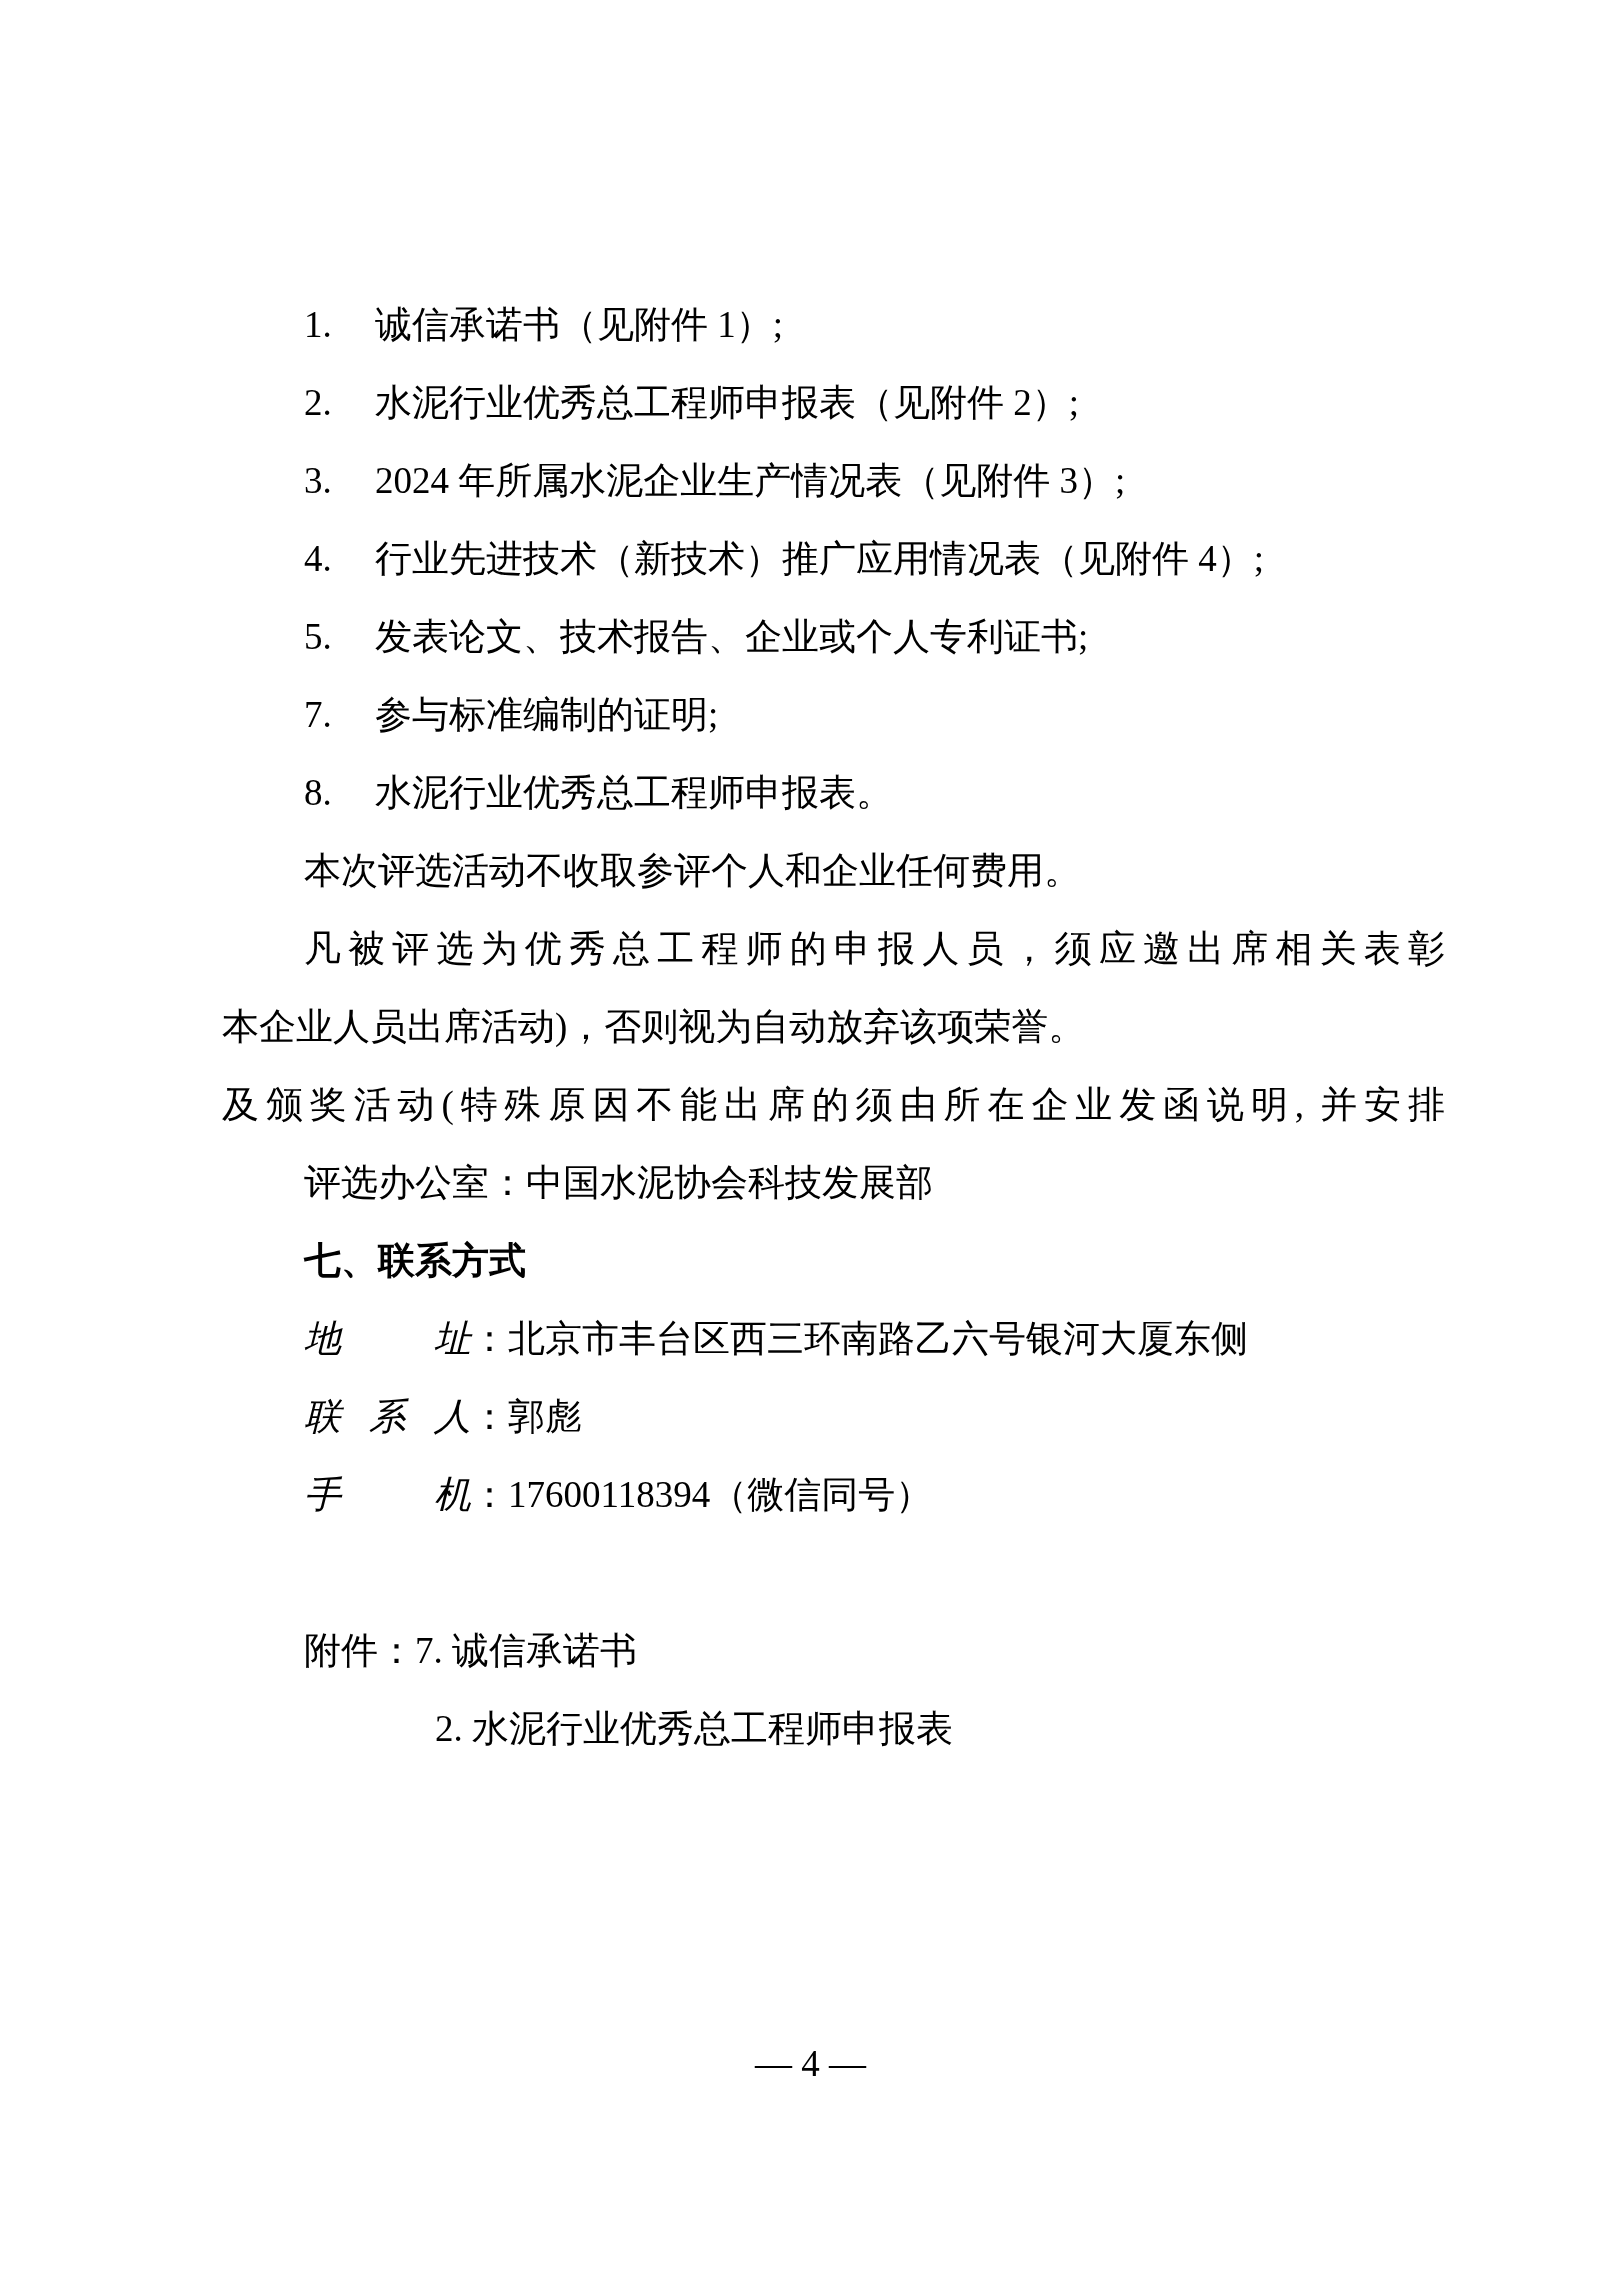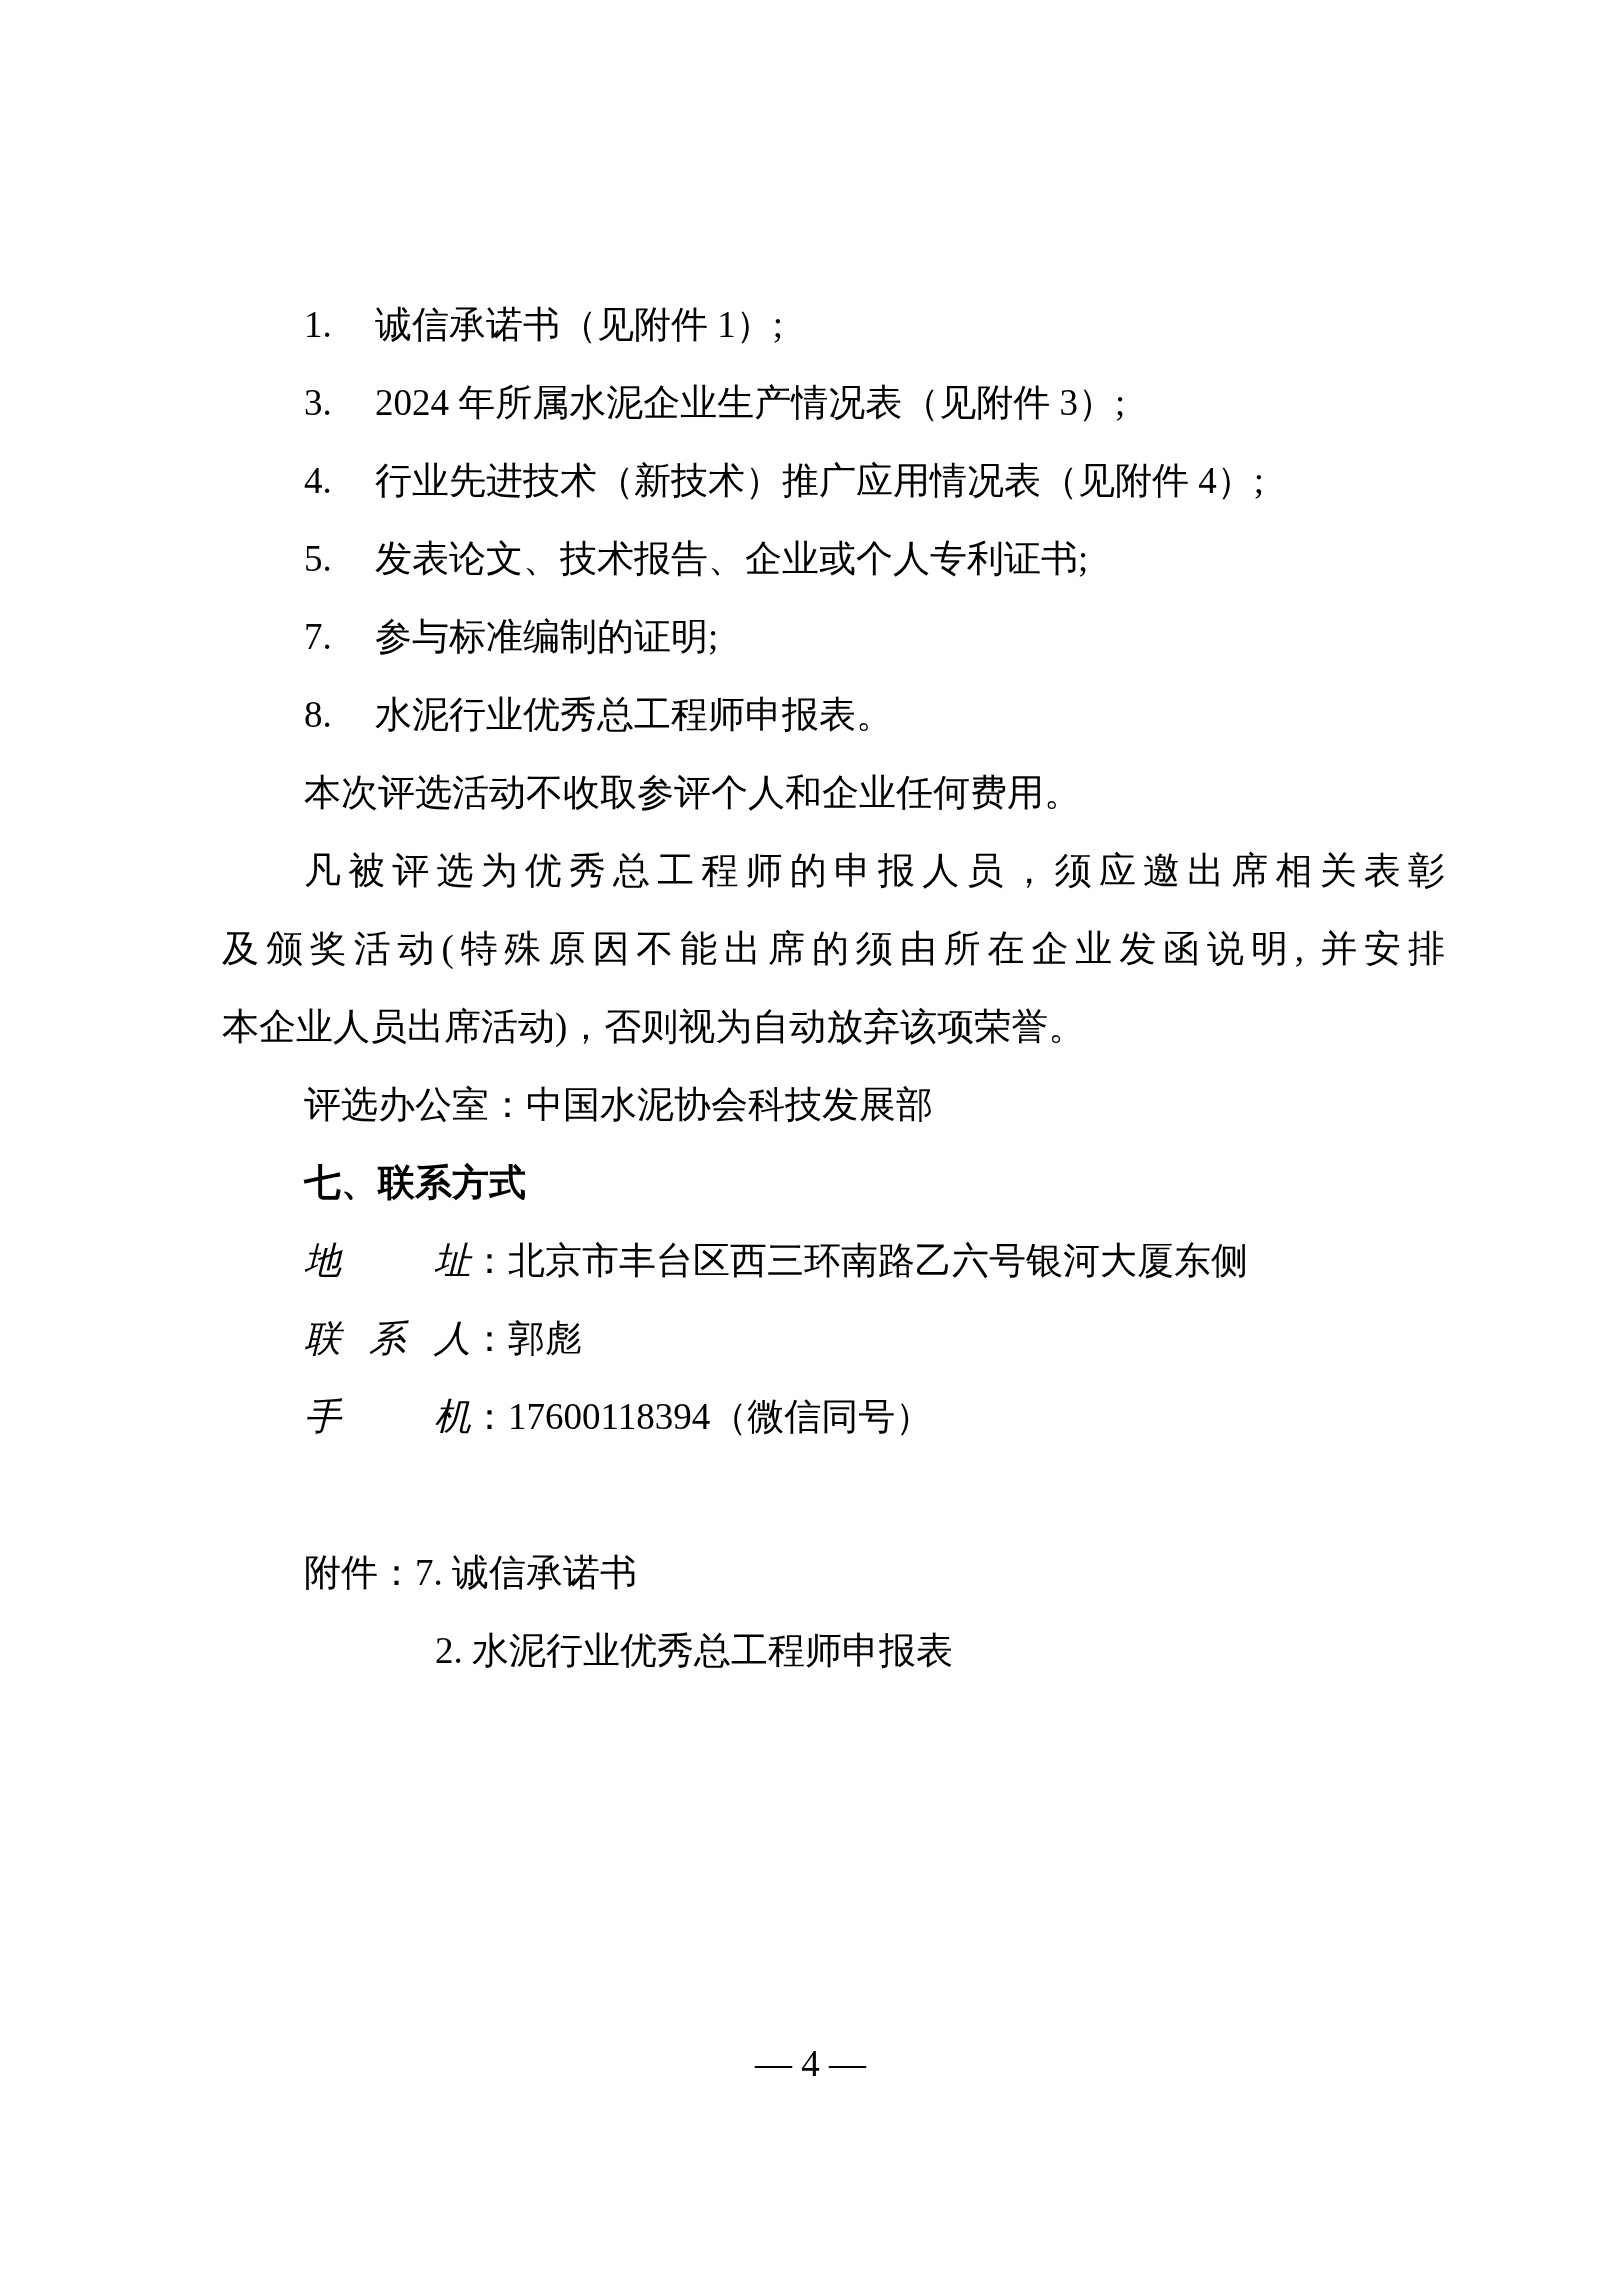--- a/index.html
+++ b/index.html
@@ -70,39 +70,42 @@
 </head>
 <body>
 
 <div class="page">
   <div class="content">
 
     <div class="line indent2">
       <span class="num">1.</span><span>诚信承诺书（见附件 1）;</span>
     </div>
     <div class="line indent2">
+      <span class="num">2.</span><span>水泥行业优秀总工程师申报表（见附件 2）;</span>
+    </div>
+    <div class="line indent2">
       <span class="num">3.</span><span>2024 年所属水泥企业生产情况表（见附件 3）;</span>
     </div>
     <div class="line indent2">
       <span class="num">4.</span><span>行业先进技术（新技术）推广应用情况表（见附件 4）;</span>
     </div>
     <div class="line indent2">
       <span class="num">5.</span><span>发表论文、技术报告、企业或个人专利证书;</span>
     </div>
     <div class="line indent2">
       <span class="num">7.</span><span>参与标准编制的证明;</span>
     </div>
     <div class="line indent2">
       <span class="num">8.</span><span>水泥行业优秀总工程师申报表。</span>
     </div>
 
     <div class="line indent2">本次评选活动不收取参评个人和企业任何费用。</div>
     <div class="line indent2 jfull">凡被评选为优秀总工程师的申报人员，须应邀出席相关表彰</div>
+    <div class="line">本企业人员出席活动)，否则视为自动放弃该项荣誉。</div>
     <div class="line jfull">及颁奖活动(特殊原因不能出席的须由所在企业发函说明, 并安排</div>
-    <div class="line">本企业人员出席活动)，否则视为自动放弃该项荣誉。</div>
 
     <div class="line indent2">
       <span>评选办公室</span><span>：</span><span>中国水泥协会科技发展部</span>
     </div>
 
     <div class="line indent2 heading">七、联系方式</div>
     <div class="line indent2">
       <span class="clabel-j">地址</span><span>：</span><span>北京市丰台区西三环南路乙六号银河大厦东侧</span>
     </div>
     <div class="line indent2">

